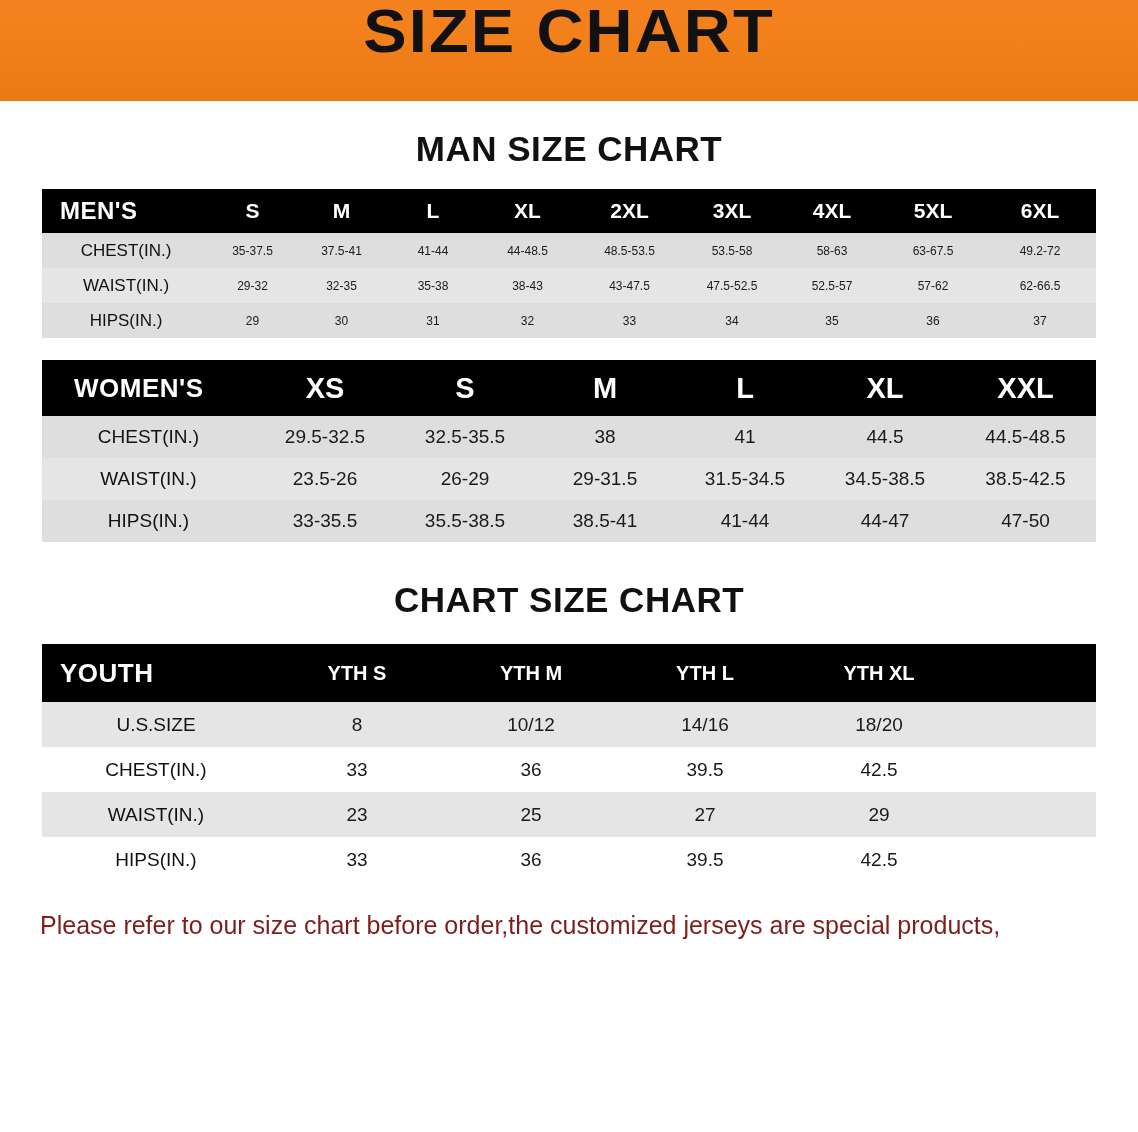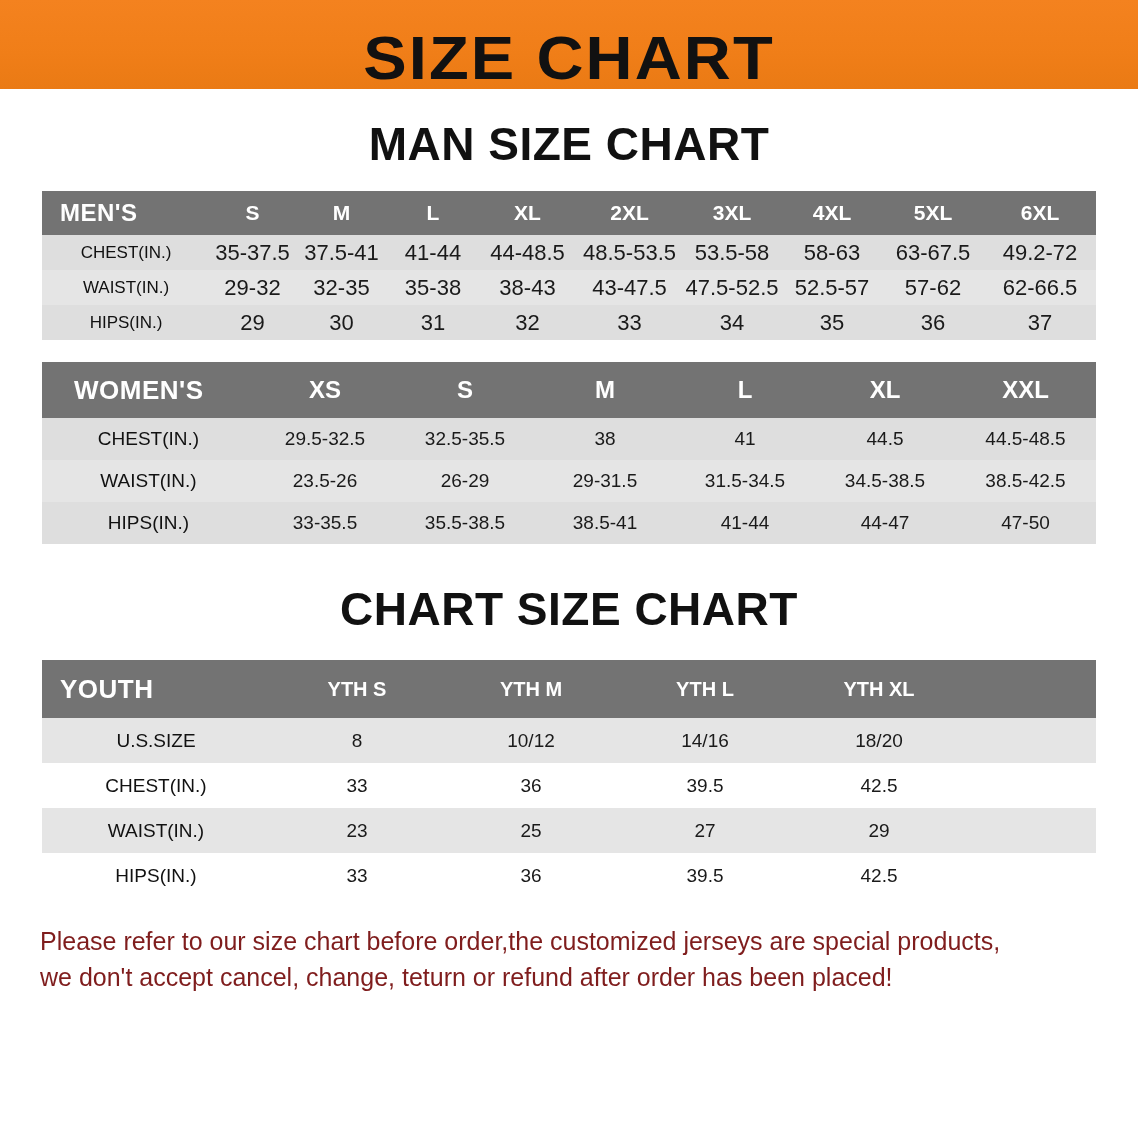--- a/index.html
+++ b/index.html
@@ -15,42 +15,42 @@
   }
   .page {
     position: relative;
     width: 1138px;
     height: 1132px;
     background: #ffffff;
   }
 
   
   .banner {
-    height: 89px;
+    height: 101px;
     background: linear-gradient(to bottom, #f4821f 0%, #f07e18 60%, #ea7a14 100%);
     display: flex;
-    align-items: flex-end;
+    align-items: flex-start;
     justify-content: center;
   }
   .banner-title {
     font-family: "Liberation Sans", sans-serif;
     font-weight: bold;
     font-size: 62px;
     letter-spacing: 2px;
     color: #111111;
     line-height: 1;
     transform: scaleX(1.05);
   }
 
   
   .section-heading {
     text-align: center;
     font-family: "Liberation Sans", sans-serif;
     font-weight: bold;
-    font-size: 46px;
+    font-size: 35px;
     color: #111111;
     letter-spacing: 0.5px;
   }
   #man-heading { margin-top: 28px; }
   #women-heading { margin-top: 34px; }
   #youth-heading { margin-top: 38px; }
 
   
   .table-wrap {
     margin: 0 42px;
@@ -59,21 +59,21 @@
     width: 1054px;
     border-collapse: collapse;
     table-layout: fixed;
   }
   table.size-table th,
   table.size-table td {
     padding: 0;
     margin: 0;
   }
   .hdr-row {
-    background: #737373;
+    background: #000000;
   }
   .hdr-row th {
     color: #ffffff;
     font-weight: bold;
     text-align: center;
     font-family: "Liberation Sans", sans-serif;
   }
   .hdr-row th.rowlabel {
     text-align: left;
     padding-left: 18px;
@@ -90,25 +90,25 @@
     font-family: "Liberation Sans", sans-serif;
   }
   .band-dark { background: #dedede; }
   .band-light { background: #e5e5e5; }
   .band-white { background: #ffffff; }
 
   
   #men-table .hdr-row th { height: 44px; font-size: 21px; }
   #men-table .hdr-row th.rowlabel { font-size: 24px; letter-spacing: 0.5px; }
   #men-table tbody tr { height: 35px; }
-  #men-table td { font-size: 22px; }
+  #men-table td { font-size: 12px; }
   #men-table td.row-label { font-size: 17px; }
 
   
-  #women-table .hdr-row th { height: 56px; font-size: 24px; }
+  #women-table .hdr-row th { height: 56px; font-size: 29px; }
   #women-table .hdr-row th.rowlabel { font-size: 26px; letter-spacing: 0.5px; padding-left: 32px; }
   #women-table tbody tr { height: 42px; }
   #women-table td { font-size: 19px; }
 
   
   #youth-table .hdr-row th { height: 58px; font-size: 20px; }
   #youth-table .hdr-row th.rowlabel { font-size: 26px; letter-spacing: 0.5px; }
   #youth-table tbody tr { height: 45px; }
   #youth-table td { font-size: 19px; }
 
@@ -315,16 +315,15 @@
           <td class="cell">39.5</td>
           <td class="cell">42.5</td>
           <td class="cell"></td>
         </tr>
       </tbody>
     </table>
   </div>
 
   <div class="note">
     <div>Please refer to our size chart before order,the customized jerseys are special products,</div>
-    <div>we don't accept cancel, change, teturn or refund after order has been placed!</div>
   </div>
 
 </div>
 
 </body></html>

